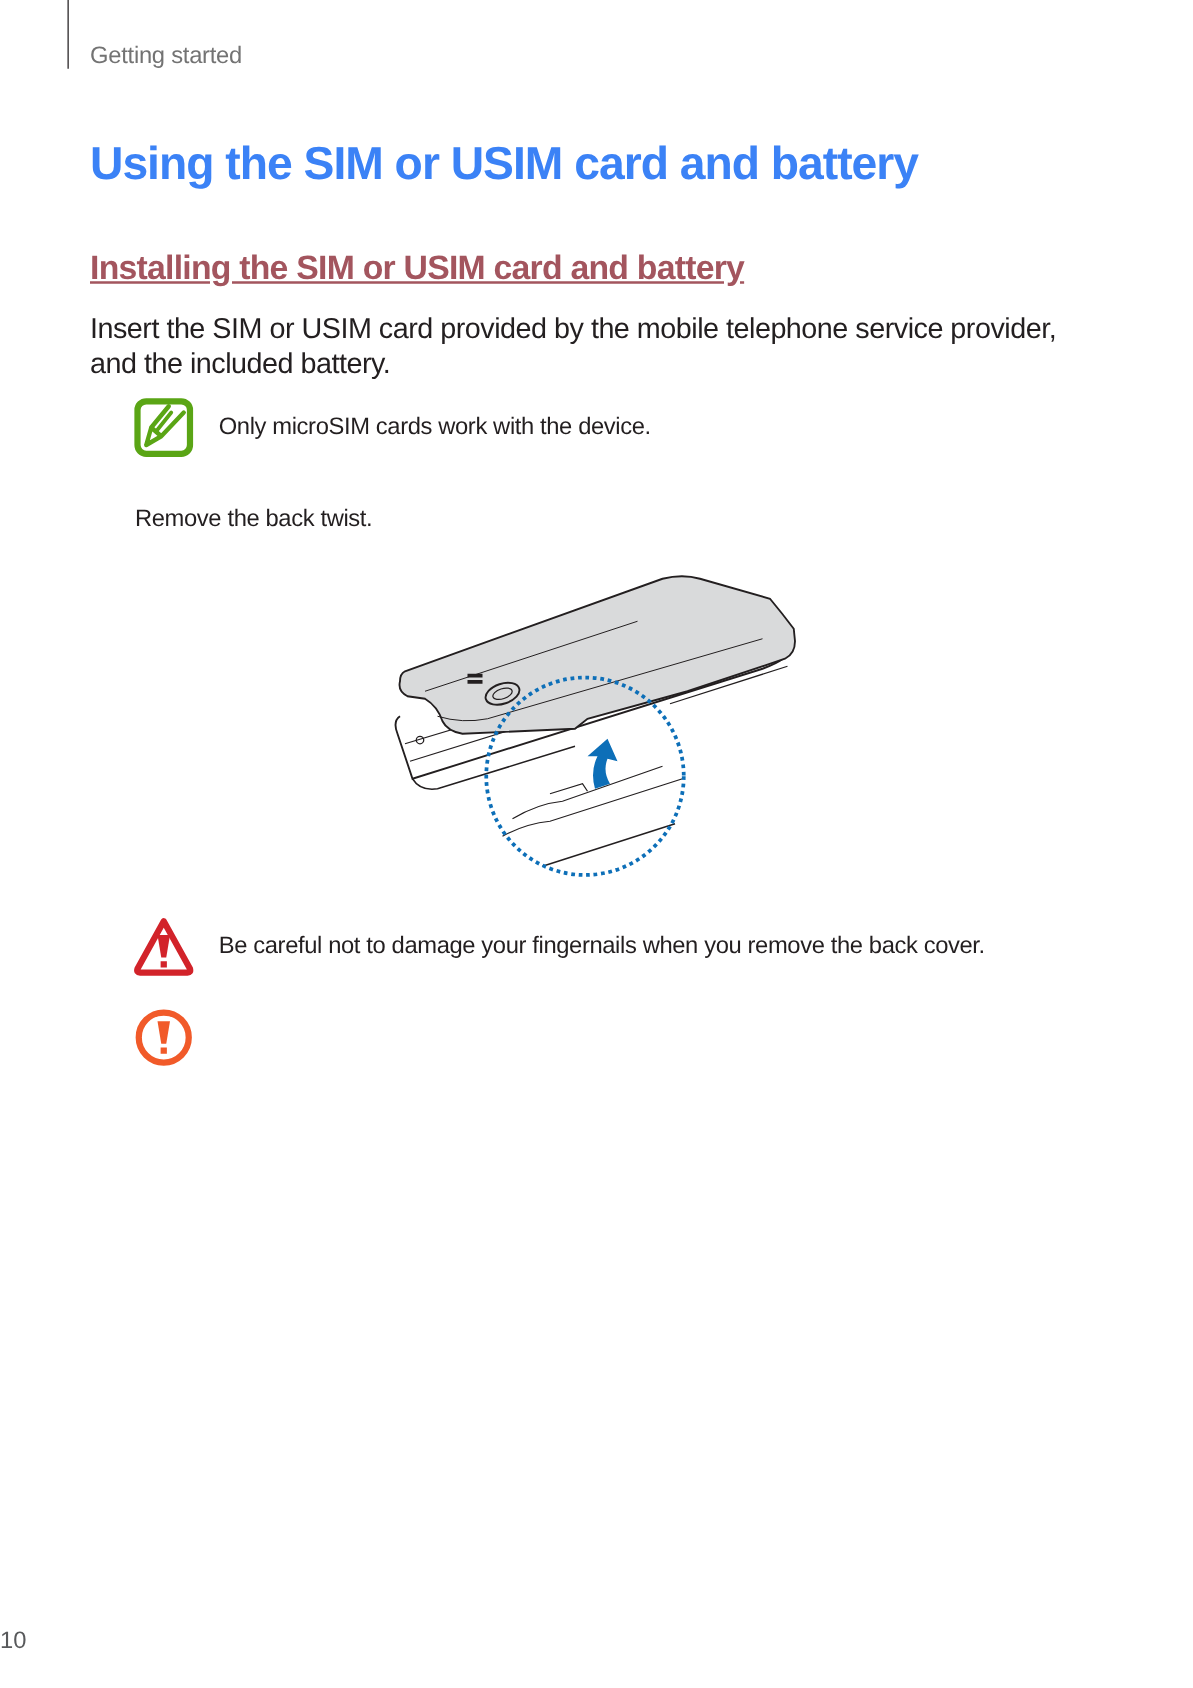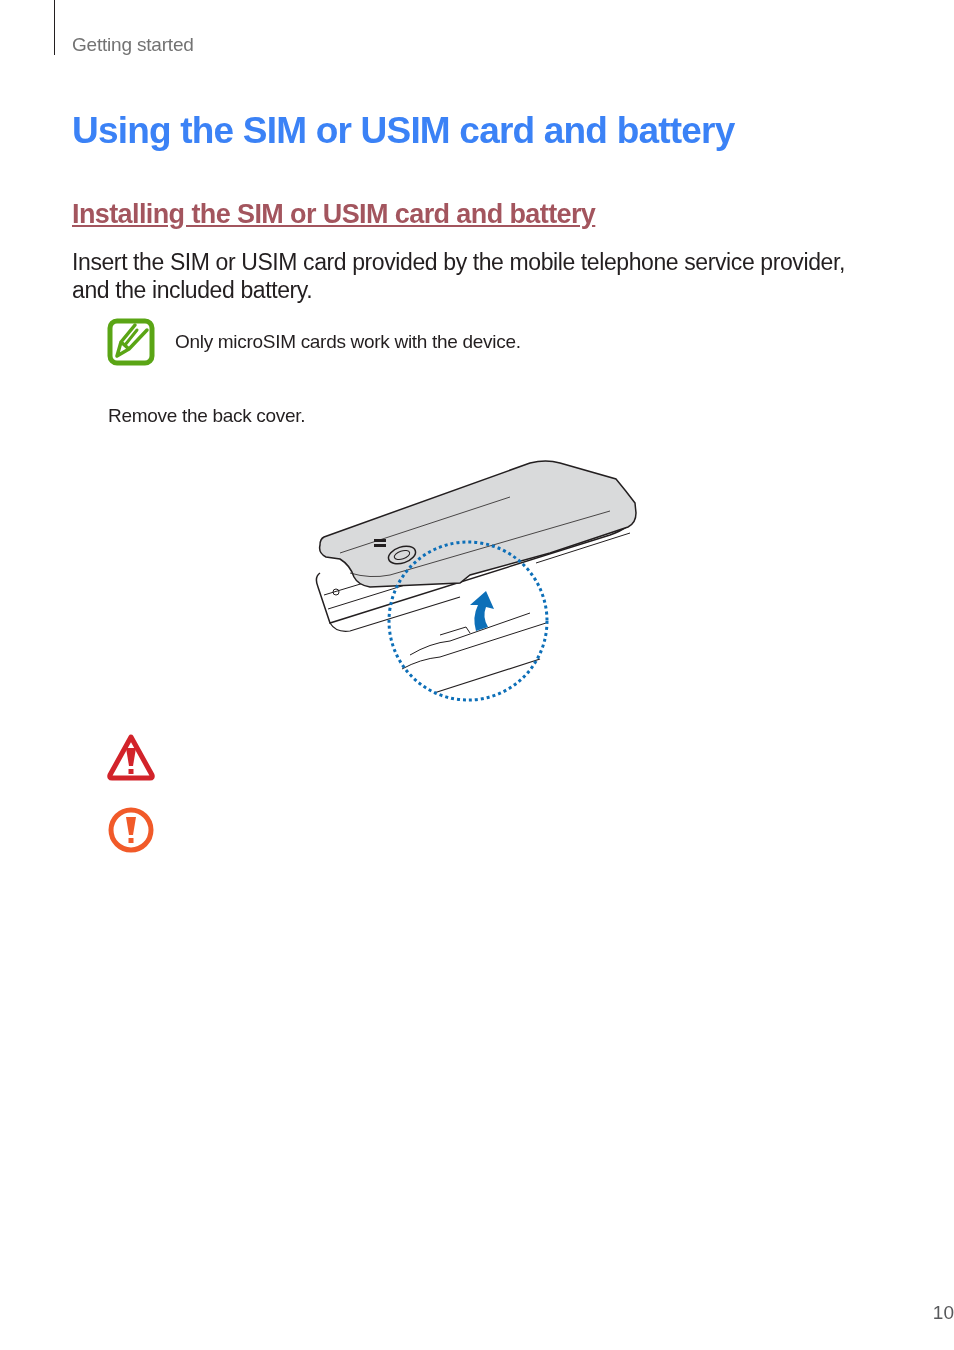--- a/index.html
+++ b/index.html
@@ -102,21 +102,21 @@
       left: 310px;
       top: 455px;
       width: 340px;
       height: 255px;
     }
     .page-number {
       position: absolute;
       left: 0;
       width: 954px;
       top: 1302px;
-      text-align: right;
+      text-align: left;
       font-size: 19px;
       color: #58595b;
     }
   </style>
 </head>
 <body>
 
 <div class="margin-rule"></div>
 <div class="section-label">Getting started</div>
 
@@ -131,21 +131,21 @@
       <rect x="3" y="3" width="42" height="42" rx="7" ry="7" fill="none" stroke="#5aa515" stroke-width="5"></rect>
       <path d="M10 38 L14 24 L28 7 M14 24 L22 31 L40 12 M22 31 L10 38" fill="none" stroke="#5aa515" stroke-width="3.5" stroke-linejoin="round" stroke-linecap="round"></path>
       <path d="M18 27 L30 12" fill="none" stroke="#5aa515" stroke-width="3" stroke-linecap="round"></path>
     </svg>
   </span>
   <span class="text">Only microSIM cards work with the device.</span>
 </div>
 
 <div class="step">
   <span class="num">1</span>
-  <span>Remove the back cover.</span>
+  <span>Remove the back twist.</span>
 </div>
 
 <div class="illustration">
   <svg width="340" height="255" viewBox="0 0 340 255">
 
     <path d="M10 118 Q4 122 8 132 L20 168 L300 80 Q322 72 324 62 L322 52" fill="none" stroke="#231f20" stroke-width="1.5"></path>
     <path d="M20 168 Q26 178 40 176 L150 142" fill="none" stroke="#231f20" stroke-width="1.2"></path>
     <path d="M14 140 L120 108" fill="none" stroke="#231f20" stroke-width="1"></path>
     <path d="M18 154 L140 116" fill="none" stroke="#231f20" stroke-width="1"></path>
     <path d="M230 98 L322 68" fill="none" stroke="#231f20" stroke-width="1"></path>
@@ -172,20 +172,21 @@
 </div>
 
 <div class="callout warn1">
   <span class="icon">
     <svg width="48" height="48" viewBox="0 0 48 48">
       <path d="M24 4 L45 42 Q46 45 43 45 L5 45 Q2 45 3 42 Z" fill="none" stroke="#d2232a" stroke-width="5" stroke-linejoin="round"></path>
       <path d="M19 15 L29 15 L26 33 L22 33 Z" fill="#d2232a"></path>
       <rect x="21.5" y="36" width="5" height="5" fill="#d2232a"></rect>
     </svg>
   </span>
+  <span class="text">Be careful not to damage your fingernails when you remove the back cover.</span>
 </div>
 
 <div class="callout warn2">
   <span class="icon">
     <svg width="48" height="48" viewBox="0 0 48 48">
       <circle cx="24" cy="24" r="20" fill="none" stroke="#f15a29" stroke-width="5"></circle>
       <path d="M19 11 L29 11 L26 29 L22 29 Z" fill="#f15a29"></path>
       <rect x="21.5" y="32" width="5" height="5" fill="#f15a29"></rect>
     </svg>
   </span>

